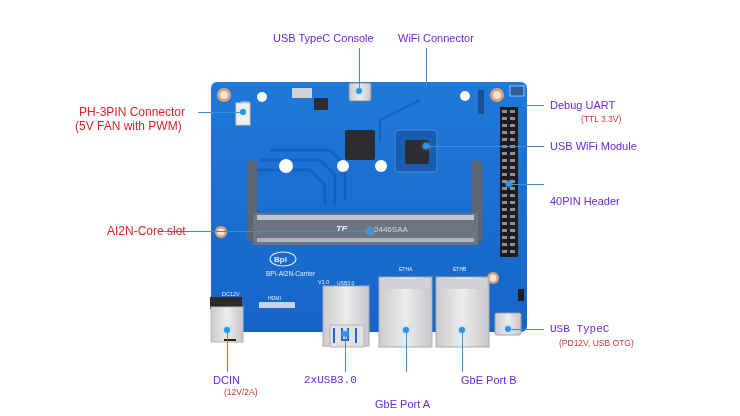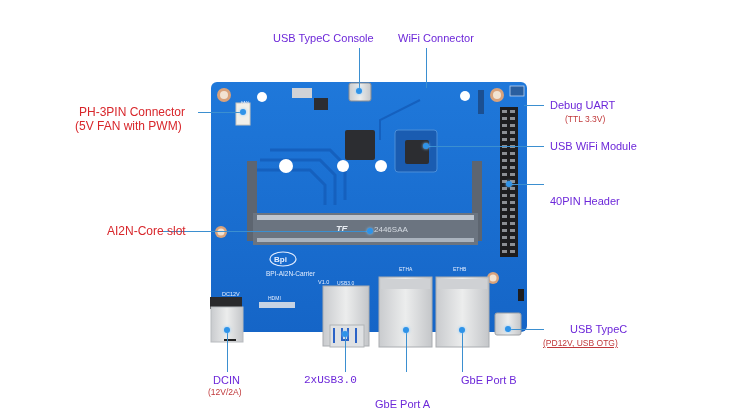--- a/index.html
+++ b/index.html
@@ -1,19 +1,19 @@
 <!DOCTYPE html>
 <html><head>
 <meta charset="utf-8">
 <style>
   html, body { margin:0; padding:0; background:#ffffff; }
   body { width:740px; height:416px; position:relative; overflow:hidden;
          font-family:"Liberation Sans", "DejaVu Sans", sans-serif; }
   .lbl { position:absolute; font-size:11px; color:#6d28d9; white-space:nowrap; line-height:14px; }
-  .sub { position:absolute; font-size:8.5px; color:#c0383a; white-space:nowrap; line-height:10px; }
+  .sub { position:absolute; font-size:8.5px; color:#c0383a; white-space:nowrap; line-height:10px;margin-left:16px; }
   .lbl-red2 { position:absolute; font-size:12px; color:#d8262b; white-space:nowrap; line-height:14px; }
   .line { position:absolute; background:#3b8fd0; }
   .dot { position:absolute; width:6px; height:6px; border-radius:50%; background:#2f93e8; box-shadow:0 0 3px #7fc4ff; }
   #board { position:absolute; left:0; top:0; width:740px; height:416px; }
 </style>
 </head>
 <body>
 
 <svg id="board" viewBox="0 0 740 416" xmlns="http://www.w3.org/2000/svg">
   <defs>
@@ -199,20 +199,20 @@
 <div class="lbl-red2" style="left:79px;top:105px;">PH-3PIN Connector</div>
 <div class="lbl-red2" style="left:75px;top:119px;">(5V FAN with PWM)</div>
 
 <div class="lbl" style="left:550px;top:98px;">Debug UART</div>
 <div class="sub" style="left:565px;top:114px;">(TTL 3.3V)</div>
 <div class="lbl" style="left:550px;top:139px;">USB WiFi Module</div>
 <div class="lbl" style="left:550px;top:194px;">40PIN Header</div>
 
 <div class="lbl-red2" style="left:107px;top:224px;">AI2N-Core slot</div>
 
-<div class="lbl" style="left:570px;top:322px;">USB TypeC</div>
-<div class="sub" style="left:543px;top:338px;text-decoration:underline;">(PD12V, USB OTG)</div>
+<div class="lbl" style="left:550px;top:322px;font-family:Liberation Mono, monospace;">USB TypeC</div>
+<div class="sub" style="left:543px;top:338px;">(PD12V, USB OTG)</div>
 
 <div class="lbl" style="left:213px;top:373px;">DCIN</div>
 <div class="sub" style="left:208px;top:387px;">(12V/2A)</div>
 <div class="lbl" style="left:304px;top:373px;font-family:Liberation Mono, monospace;">2xUSB3.0</div>
 <div class="lbl" style="left:375px;top:373px;margin-top:24px;">GbE Port A</div>
 <div class="lbl" style="left:445px;top:373px;margin-left:16px;">GbE Port B</div>
 
 </body></html>

